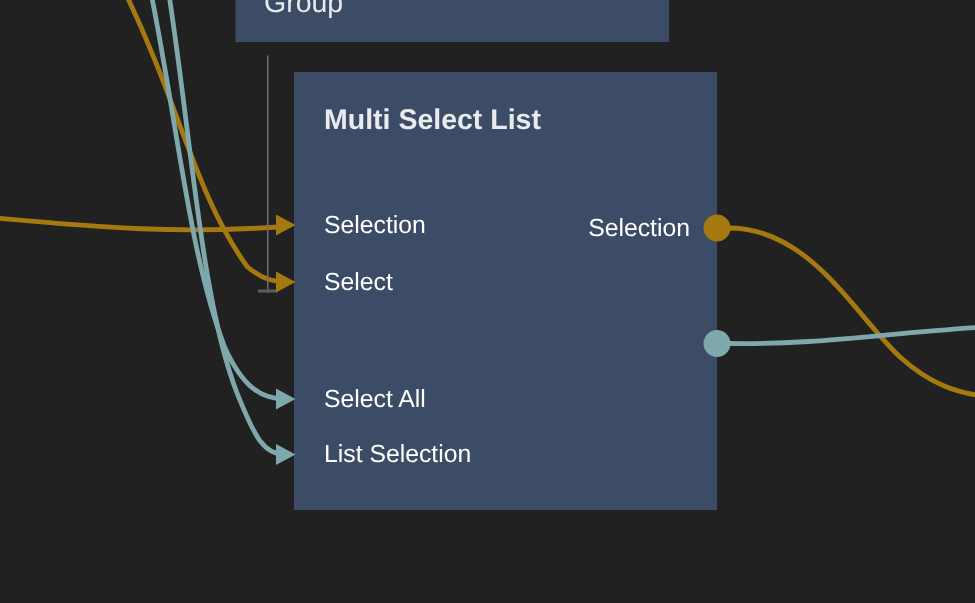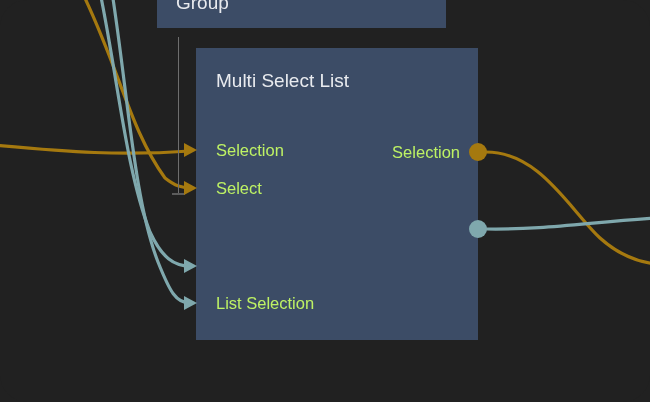--- a/index.html
+++ b/index.html
@@ -52,41 +52,42 @@
     width: 282px;
     height: 292px;
   }
   .node-main .node-title {
     position: absolute;
     left: 20px;
     top: 22px;
     font-size: 19px;
     color: #e9ebef;
     white-space: nowrap;
+    font-weight: bold;
   }
   .guide-line {
     position: absolute;
     left: 178px;
     top: 37px;
     width: 1px;
     height: 158px;
     background: #6e6e6e;
   }
   .guide-tick {
     position: absolute;
     left: 172px;
     top: 193px;
     width: 13px;
     height: 2px;
     background: #5c5c5c;
   }
   .port-label {
     position: absolute;
     font-size: 16.5px;
-    color: #bef264;
+    color: #ffffff;
     white-space: nowrap;
     line-height: 1;
   }
   .port-label.in  { left: 20px; }
   .port-label.out { right: 18px; }
   .port-dot {
     position: absolute;
     width: 18px;
     height: 18px;
     border-radius: 50%;
@@ -128,20 +129,21 @@
 
   <div class="node node-group">
     <div class="node-title">Group</div>
   </div>
 
   <div class="node node-main">
     <div class="node-title">Multi Select List</div>
 
     <div class="port-label in" style="top:94px">Selection</div>
     <div class="port-label in" style="top:132px">Select</div>
+    <div class="port-label in" style="top:210px">Select All</div>
     <div class="port-label in" style="top:247px">List Selection</div>
 
     <div class="port-label out" style="top:96px">Selection</div>
   </div>
 
   <div class="arrow-head gold" style="left:184px; top:143px"></div>
   <div class="arrow-head gold" style="left:184px; top:181px"></div>
   <div class="arrow-head teal" style="left:184px; top:259px"></div>
   <div class="arrow-head teal" style="left:184px; top:296px"></div>
 

